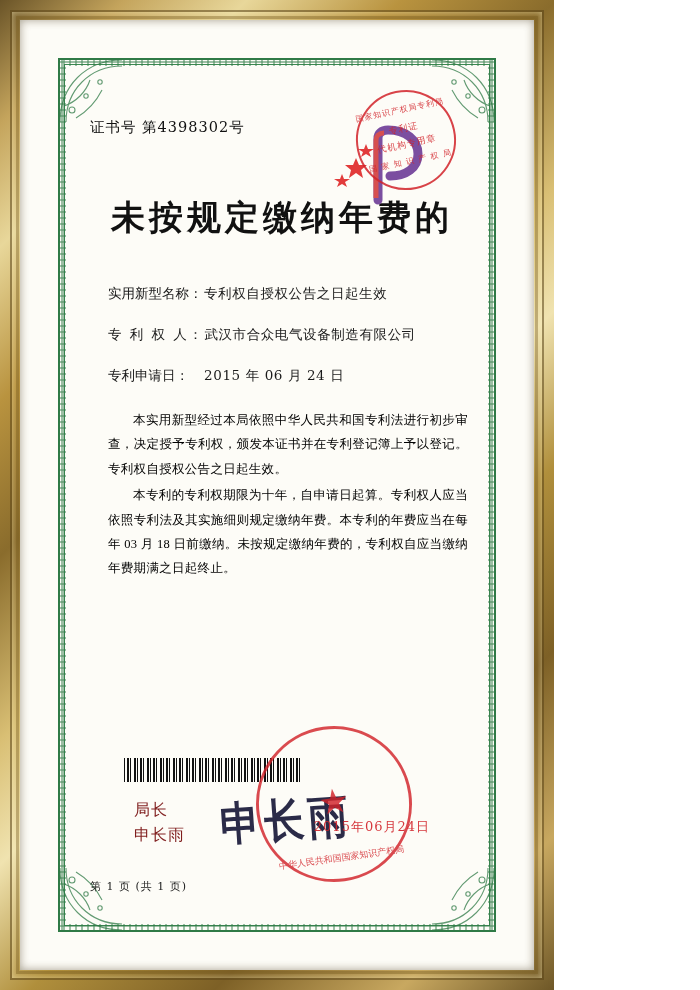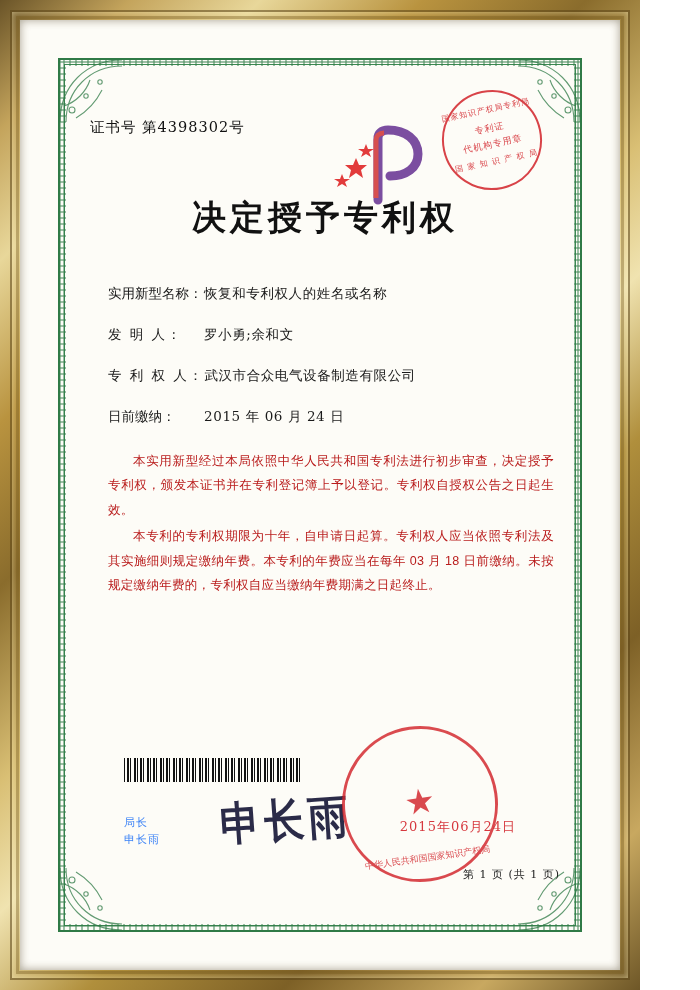--- a/index.html
+++ b/index.html
@@ -10,21 +10,21 @@
   body {
     width: 700px;
     height: 990px;
     font-family: "Liberation Serif", "DejaVu Serif", serif;
     overflow: hidden;
   }
 
   
   .certificate {
     position: relative;
-    width: 640px;
+    width: 554px;
     height: 990px;
     box-sizing: border-box;
     background:
       linear-gradient(135deg,#6a5428 0%,#c4a45c 8%,#e8d79a 16%,#b9933f 26%,#8a6c2c 36%,
                       #d9bf74 48%,#f0e3b0 56%,#b08f3c 66%,#7d6026 78%,#c8a860 90%,#6e5727 100%);
     padding: 20px;
   }
   .frame-inner-bevel {
     position: absolute;
     inset: 10px;
@@ -176,23 +176,23 @@
   .field-value {
     letter-spacing: 0.6px;
   }
 
   .body-text {
     margin-top: 14px;
     padding-left: 18px;
     padding-right: 6px;
     font-size: 12.5px;
     line-height: 1.95;
-    color: #b91c1c;
+    color: #000000;
     text-align: justify;
-    font-family: Liberation Sans, sans-serif;
+    font-family: Liberation Serif, serif;
     letter-spacing: 0.3px;
   }
   .body-text p { margin: 0 0 2px 0; text-indent: 2em; }
 
   
   .barcode {
     position: absolute;
     left: 34px;
     bottom: 128px;
     width: 176px;
@@ -201,25 +201,25 @@
       90deg,
       #111 0 1px, transparent 1px 3px,
       #111 3px 5px, transparent 5px 6px,
       #111 6px 7px, transparent 7px 10px,
       #111 10px 12px, transparent 12px 13px
     );
   }
 
   .signature-block {
     position: absolute;
-    left: 34px;
+    left: 44px;
     bottom: 62px;
-    font-size: 11px;
+    font-size: 16px;
     line-height: 1.55;
-    color: #3b82f6;
+    color: #7f1d1d;
     font-family: "DejaVu Serif", serif;
     letter-spacing: 1px;
   }
   .hand-sign {
     position: absolute;
     left: 130px;
     bottom: 62px;
     font-size: 40px;
     color: #1a1a3a;
     font-family: "DejaVu Serif", serif;
@@ -267,22 +267,22 @@
     font-size: 13px;
     color: #d2232a;
     letter-spacing: 1px;
     font-family: "DejaVu Serif", serif;
     opacity: 0.9;
   }
 
   .page-footer {
     position: absolute;
     left: 0; right: 0;
-    bottom: 28px;
-    text-align: right;
+    bottom: 16px;
+    text-align: left;
     font-size: 11px;
     color: #222;
     letter-spacing: 1px;
     font-family: "DejaVu Serif", serif;
   }
 </style>
 </head>
 <body>
 
 <div class="certificate">
@@ -365,34 +365,31 @@
         </svg>
       </div>
 
       <div class="red-seal-top">
         <div class="seal-line l1">国家知识产权局专利局</div>
         <div class="seal-line l2">专利证</div>
         <div class="seal-line l3">代机构专用章</div>
         <div class="seal-line l4">国 家 知 识 产 权 局</div>
       </div>
 
-      <div class="main-title">决定授予专利权</div>
+      <div class="main-title">未按规定缴纳年费的</div>
 
       <div class="fields">
         <div class="field-row">
-          <span class="field-label wide">实用新型名称：</span><span class="field-value">恢复和专利权人的姓名或名称</span>
-        </div>
-        <div class="field-row">
-          <span class="field-label">发 明 人：</span><span class="field-value">罗小勇;余和文</span>
+          <span class="field-label wide">实用新型名称：</span><span class="field-value">专利权自授权公告之日起生效</span>
         </div>
         <div class="field-row">
           <span class="field-label">专 利 权 人：</span><span class="field-value">武汉市合众电气设备制造有限公司</span>
         </div>
         <div class="field-row">
-          <span class="field-label wide">日前缴纳：</span><span class="field-value">2015 年 06 月 24 日</span>
+          <span class="field-label wide">专利申请日：</span><span class="field-value">2015 年 06 月 24 日</span>
         </div>
       </div>
 
       <div class="body-text">
         <p>本实用新型经过本局依照中华人民共和国专利法进行初步审查，决定授予专利权，颁发本证书并在专利登记簿上予以登记。专利权自授权公告之日起生效。</p>
         <p>本专利的专利权期限为十年，自申请日起算。专利权人应当依照专利法及其实施细则规定缴纳年费。本专利的年费应当在每年 03 月 18 日前缴纳。未按规定缴纳年费的，专利权自应当缴纳年费期满之日起终止。</p>
       </div>
 
       <div class="barcode"></div>
 

